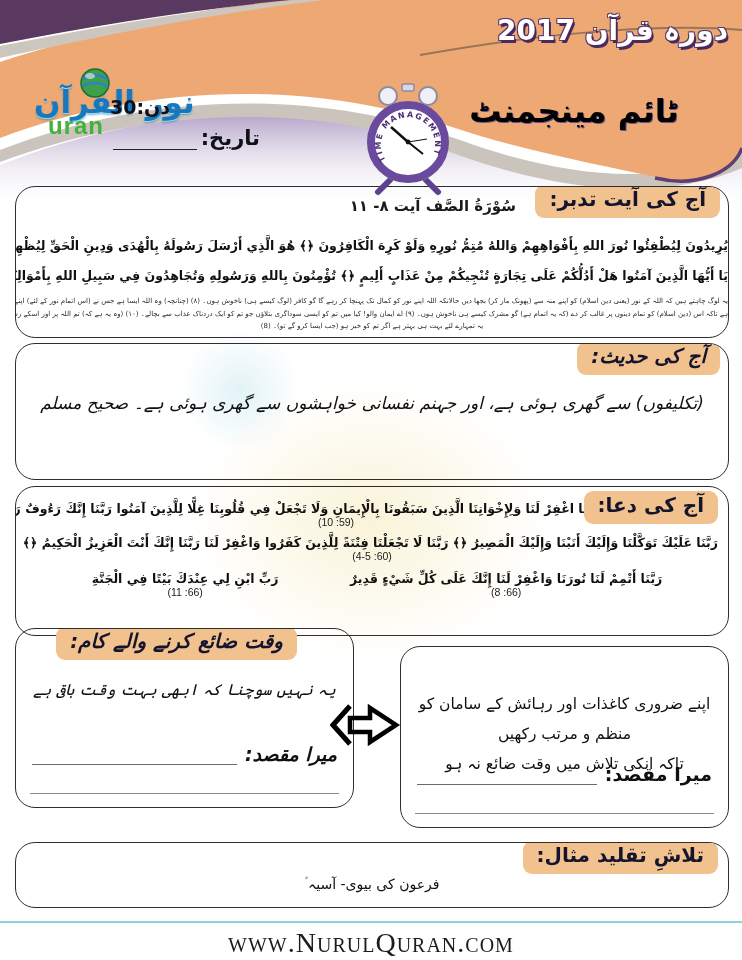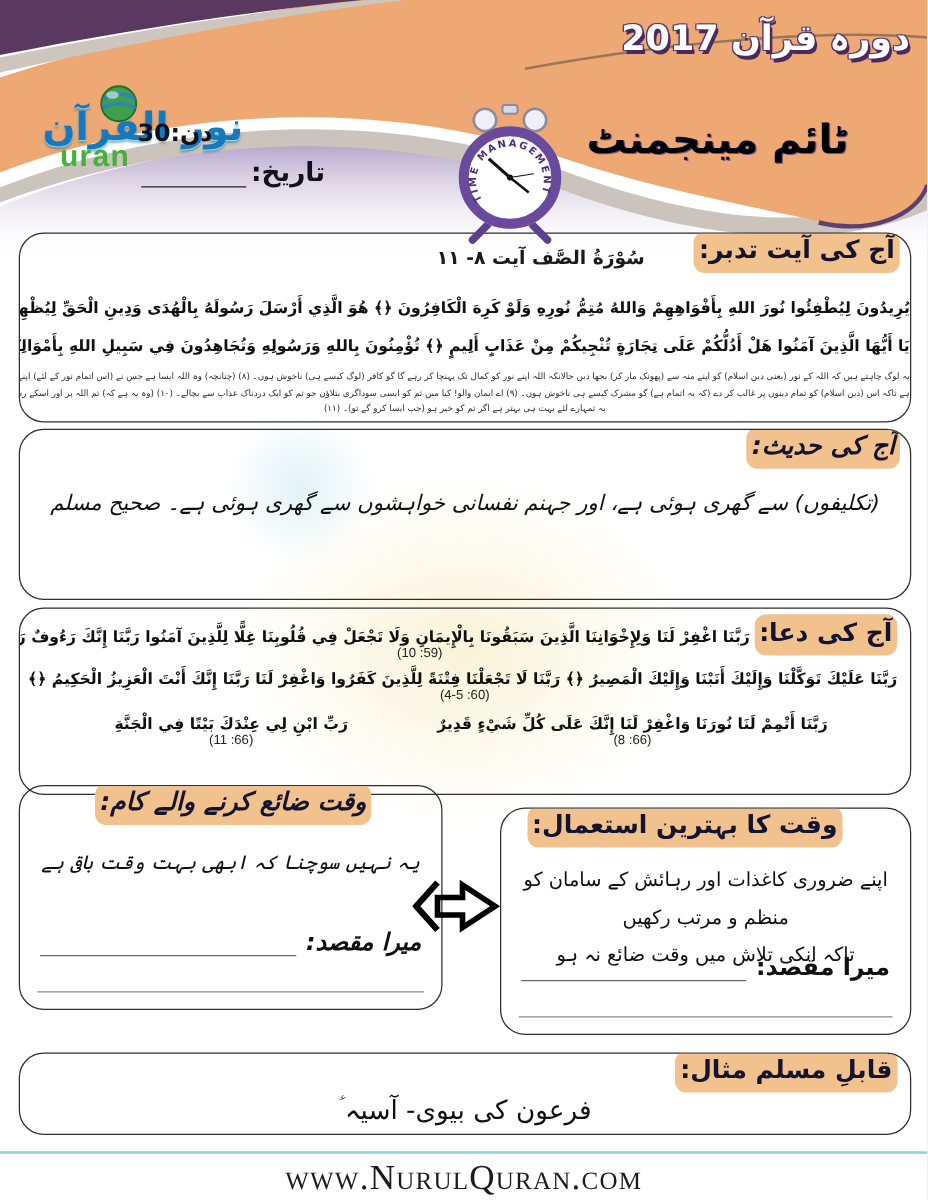--- a/index.html
+++ b/index.html
@@ -26,21 +26,21 @@
       text-shadow:1px 1px 0 #6a4f8a;}
   
   .wm{position:absolute;z-index:0;border-radius:50%;}
   .wm1{top:380px;left:190px;width:360px;height:280px;
        background:radial-gradient(closest-side,rgba(246,234,185,.55),rgba(246,234,185,0));}
   .wm2{top:330px;left:180px;width:120px;height:120px;
        background:radial-gradient(closest-side,rgba(170,220,230,.35),rgba(170,220,230,0));}
   
   .sec{position:absolute;border:1.6px solid #2e2e2e;border-radius:20px;background:transparent;
        z-index:2;direction:rtl;overflow:hidden;}
-  .sec-label{position:absolute;top:-2px;background:#f2c28e;border-radius:9px;padding:2px 4px 6px;
+  .sec-label{position:absolute;top:-2px;background:#f2c28e;border-radius:9px;padding:2px 14px 6px;
        font-weight:bold;font-size:20px;color:#14142e;white-space:nowrap;line-height:1.25;z-index:4;}
   .sec1{top:186px;left:15px;width:712px;height:150px;}
   .sec1 .sec-label{right:8px;}
   .ayat-ref{position:absolute;top:10px;right:212px;font-size:15px;font-weight:bold;color:#1a1a1a;white-space:nowrap;}
   .ayat-ar{margin-top:44px;text-align:center;font-size:12.5px;font-weight:bold;color:#101010;
        white-space:nowrap;line-height:30px;}
   .ayat-tr{text-align:center;font-size:7px;color:#2b2b2b;white-space:nowrap;line-height:12.5px;margin-top:4px;}
   .sec2{top:343px;left:15px;width:712px;height:135px;font-style:italic;}
   .sec2 .sec-label{right:8px;}
   .hadith-line{text-align:center;font-size:17px;color:#101010;line-height:38px;}
@@ -60,21 +60,21 @@
   .boxR .sec-label{right:54px;}
   .box-text{margin-top:46px;text-align:center;font-size:15.5px;color:#101010;line-height:30px;}
   .goal-row{position:absolute;bottom:42px;right:16px;left:16px;display:flex;direction:rtl;align-items:flex-end;}
   .goal-label{font-size:19px;font-weight:bold;color:#101010;white-space:nowrap;}
   .goal-line{flex:1;border-bottom:1.4px solid #6a6a6a;height:18px;margin-right:8px;}
   .bottom-line{position:absolute;bottom:13px;right:14px;left:14px;border-bottom:1.4px solid #8a8a8a;}
   .swap-arrow{position:absolute;top:698px;left:330px;z-index:3;}
   
   .sec5{top:842px;left:15px;width:712px;height:64px;}
   .sec5 .sec-label{right:10px;}
-  .example-text{margin-top:33px;text-align:center;font-size:21px;color:#101010;}
+  .example-text{margin-top:33px;text-align:center;font-size:14px;color:#101010;}
   .footer-line{position:absolute;top:921px;left:0;width:742px;border-top:2.5px solid #8fd3da;z-index:2;}
   .footer-text{position:absolute;top:927px;left:0;width:742px;text-align:center;z-index:2;
       font-family:"Liberation Serif",serif;font-variant:small-caps;font-size:28px;color:#1b1b1b;letter-spacing:1px;}
 </style>
 </head>
 <body>
 
 <div class="page">
 
   <svg class="hdr-svg" width="742" height="210" viewBox="0 0 742 210">
@@ -138,21 +138,21 @@
 
   <div class="page-title">ٹائم مینجمنٹ</div>
 
   <div class="sec sec1">
     <div class="sec-label">آج کی آیت تدبر:</div>
     <div class="ayat-ref">سُوْرَةُ الصَّف آیت ۸- ۱۱</div>
     <div class="ayat-ar">يُرِيدُونَ لِيُطْفِئُوا نُورَ اللهِ بِأَفْوَاهِهِمْ وَاللهُ مُتِمُّ نُورِهِ وَلَوْ كَرِهَ الْكَافِرُونَ ﴿﴾ هُوَ الَّذِي أَرْسَلَ رَسُولَهُ بِالْهُدَى وَدِينِ الْحَقِّ لِيُظْهِرَهُ عَلَى الدِّينِ كُلِّهِ وَلَوْ كَرِهَ الْمُشْرِكُونَ ﴿﴾</div>
     <div class="ayat-ar" style="margin-top:0;">يَا أَيُّهَا الَّذِينَ آمَنُوا هَلْ أَدُلُّكُمْ عَلَى تِجَارَةٍ تُنْجِيكُمْ مِنْ عَذَابٍ أَلِيمٍ ﴿﴾ تُؤْمِنُونَ بِاللهِ وَرَسُولِهِ وَتُجَاهِدُونَ فِي سَبِيلِ اللهِ بِأَمْوَالِكُمْ وَأَنْفُسِكُمْ ذَلِكُمْ خَيْرٌ لَكُمْ إِنْ كُنْتُمْ تَعْلَمُونَ ﴿﴾</div>
     <div class="ayat-tr">یہ لوگ چاہتے ہیں کہ اللہ کے نور (یعنی دین اسلام) کو اپنے منہ سے (پھونک مار کر) بجھا دیں حالانکہ اللہ اپنے نور کو کمال تک پہنچا کر رہے گا گو کافر (لوگ کیسے ہی) ناخوش ہوں۔ (۸) (چنانچہ) وہ اللہ ایسا ہے جس نے (اس اتمام نور کے لئے) اپنے رسول کو ہدایت (کا سامان یعنی قرآن) اور سچا دین (یعنی اسلام) دے کر بھیجا</div>
     <div class="ayat-tr" style="margin-top:0;">ہے تاکہ اس (دین اسلام) کو تمام دینوں پر غالب کر دے (کہ یہ اتمام ہے) گو مشرک کیسے ہی ناخوش ہوں۔ (۹) اے ایمان والو! کیا میں تم کو ایسی سوداگری بتلاؤں جو تم کو ایک دردناک عذاب سے بچالے۔ (۱۰) (وہ یہ ہے کہ) تم اللہ پر اور اسکے رسول پر ایمان لاؤ اور اللہ کی راہ میں اپنے مال اور جان سے جہاد کرو</div>
-    <div class="ayat-tr" style="margin-top:0;">یہ تمہارے لئے بہت ہی بہتر ہے اگر تم کو خبر ہو (جب ایسا کرو گے تو)۔ (۱۱)</div>
+    <div class="ayat-tr" style="margin-top:0;">یہ تمہارے لئے بہت ہی بہتر ہے اگر تم کو خبر ہو (جب ایسا کرو گے تو)۔ (8)</div>
   </div>
 
   <div class="sec sec2">
     <div class="sec-label">آج کی حدیث:</div>
     <div class="hadith-wrap">
       <div class="hadith-line">(تکلیفوں) سے گھری ہوئی ہے، اور جہنم نفسانی خواہشوں سے گھری ہوئی ہے۔ صحیح مسلم</div>
     </div>
   </div>
 
   <div class="sec sec3">
@@ -186,33 +186,32 @@
     </div>
     <div class="bottom-line"></div>
   </div>
 
   <svg class="swap-arrow" width="72" height="54" viewBox="0 0 72 54">
     <path d="M20,8 L3,27 L20,46" stroke="#000" stroke-width="5" fill="none"></path>
     <path d="M20,20 H40 V10 L66,27 L40,44 V34 H20 Z" fill="none" stroke="#000" stroke-width="4.5"></path>
   </svg>
 
   <div class="sec boxR">
-    <div class="sec-label">وقت کا بہترین استعمال:</div>
     <div class="box-text" style="margin-top:42px;">
       <div>اپنے ضروری کاغذات اور رہائش کے سامان کو منظم و مرتب رکھیں</div>
       <div>تاکہ انکی تلاش میں وقت ضائع نہ ہو</div>
     </div>
     <div class="goal-row">
       <span class="goal-label">میرا مقصد:</span>
       <span class="goal-line"></span>
     </div>
     <div class="bottom-line"></div>
   </div>
 
   <div class="sec sec5">
-    <div class="sec-label">قابلِ مسلم مثال:</div>
+    <div class="sec-label">تلاشِ تقلید مثال:</div>
     <div class="example-text">فرعون کی بیوی- آسیہ ؑ</div>
   </div>
 
   <div class="footer-line"></div>
   <div class="footer-text">www.NurulQuran.com</div>
 
 </div>
 
 </body></html>

